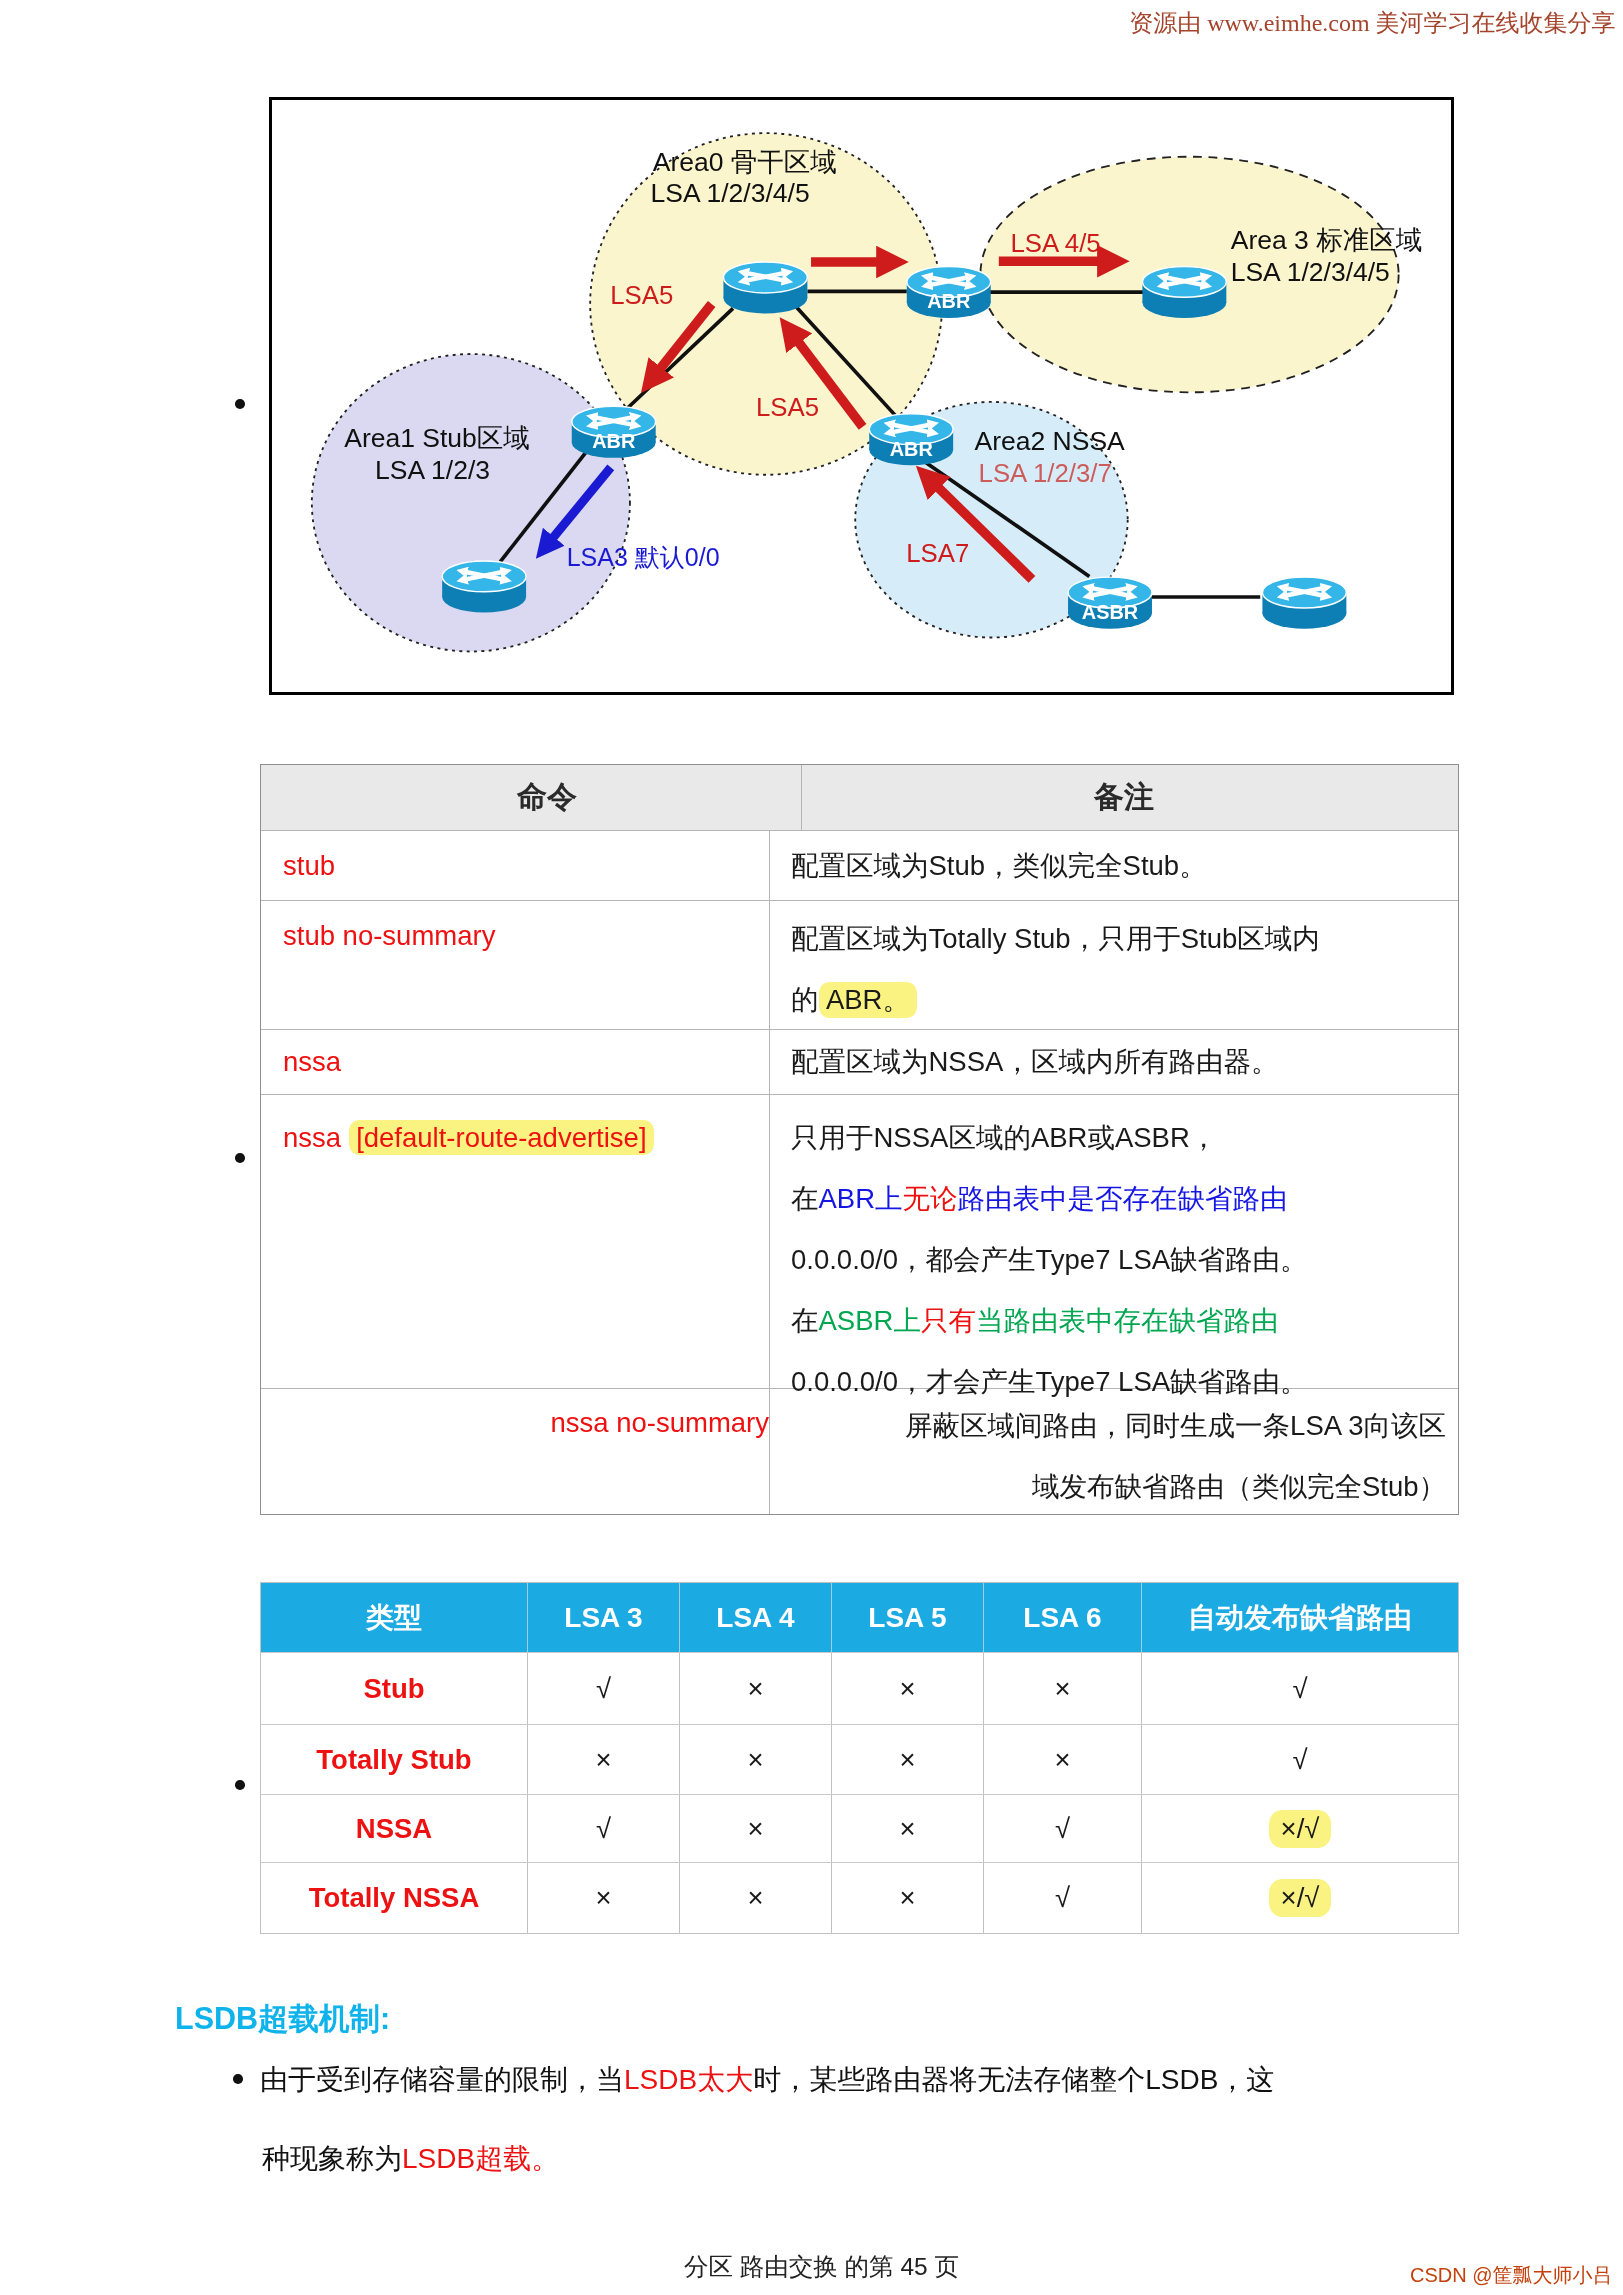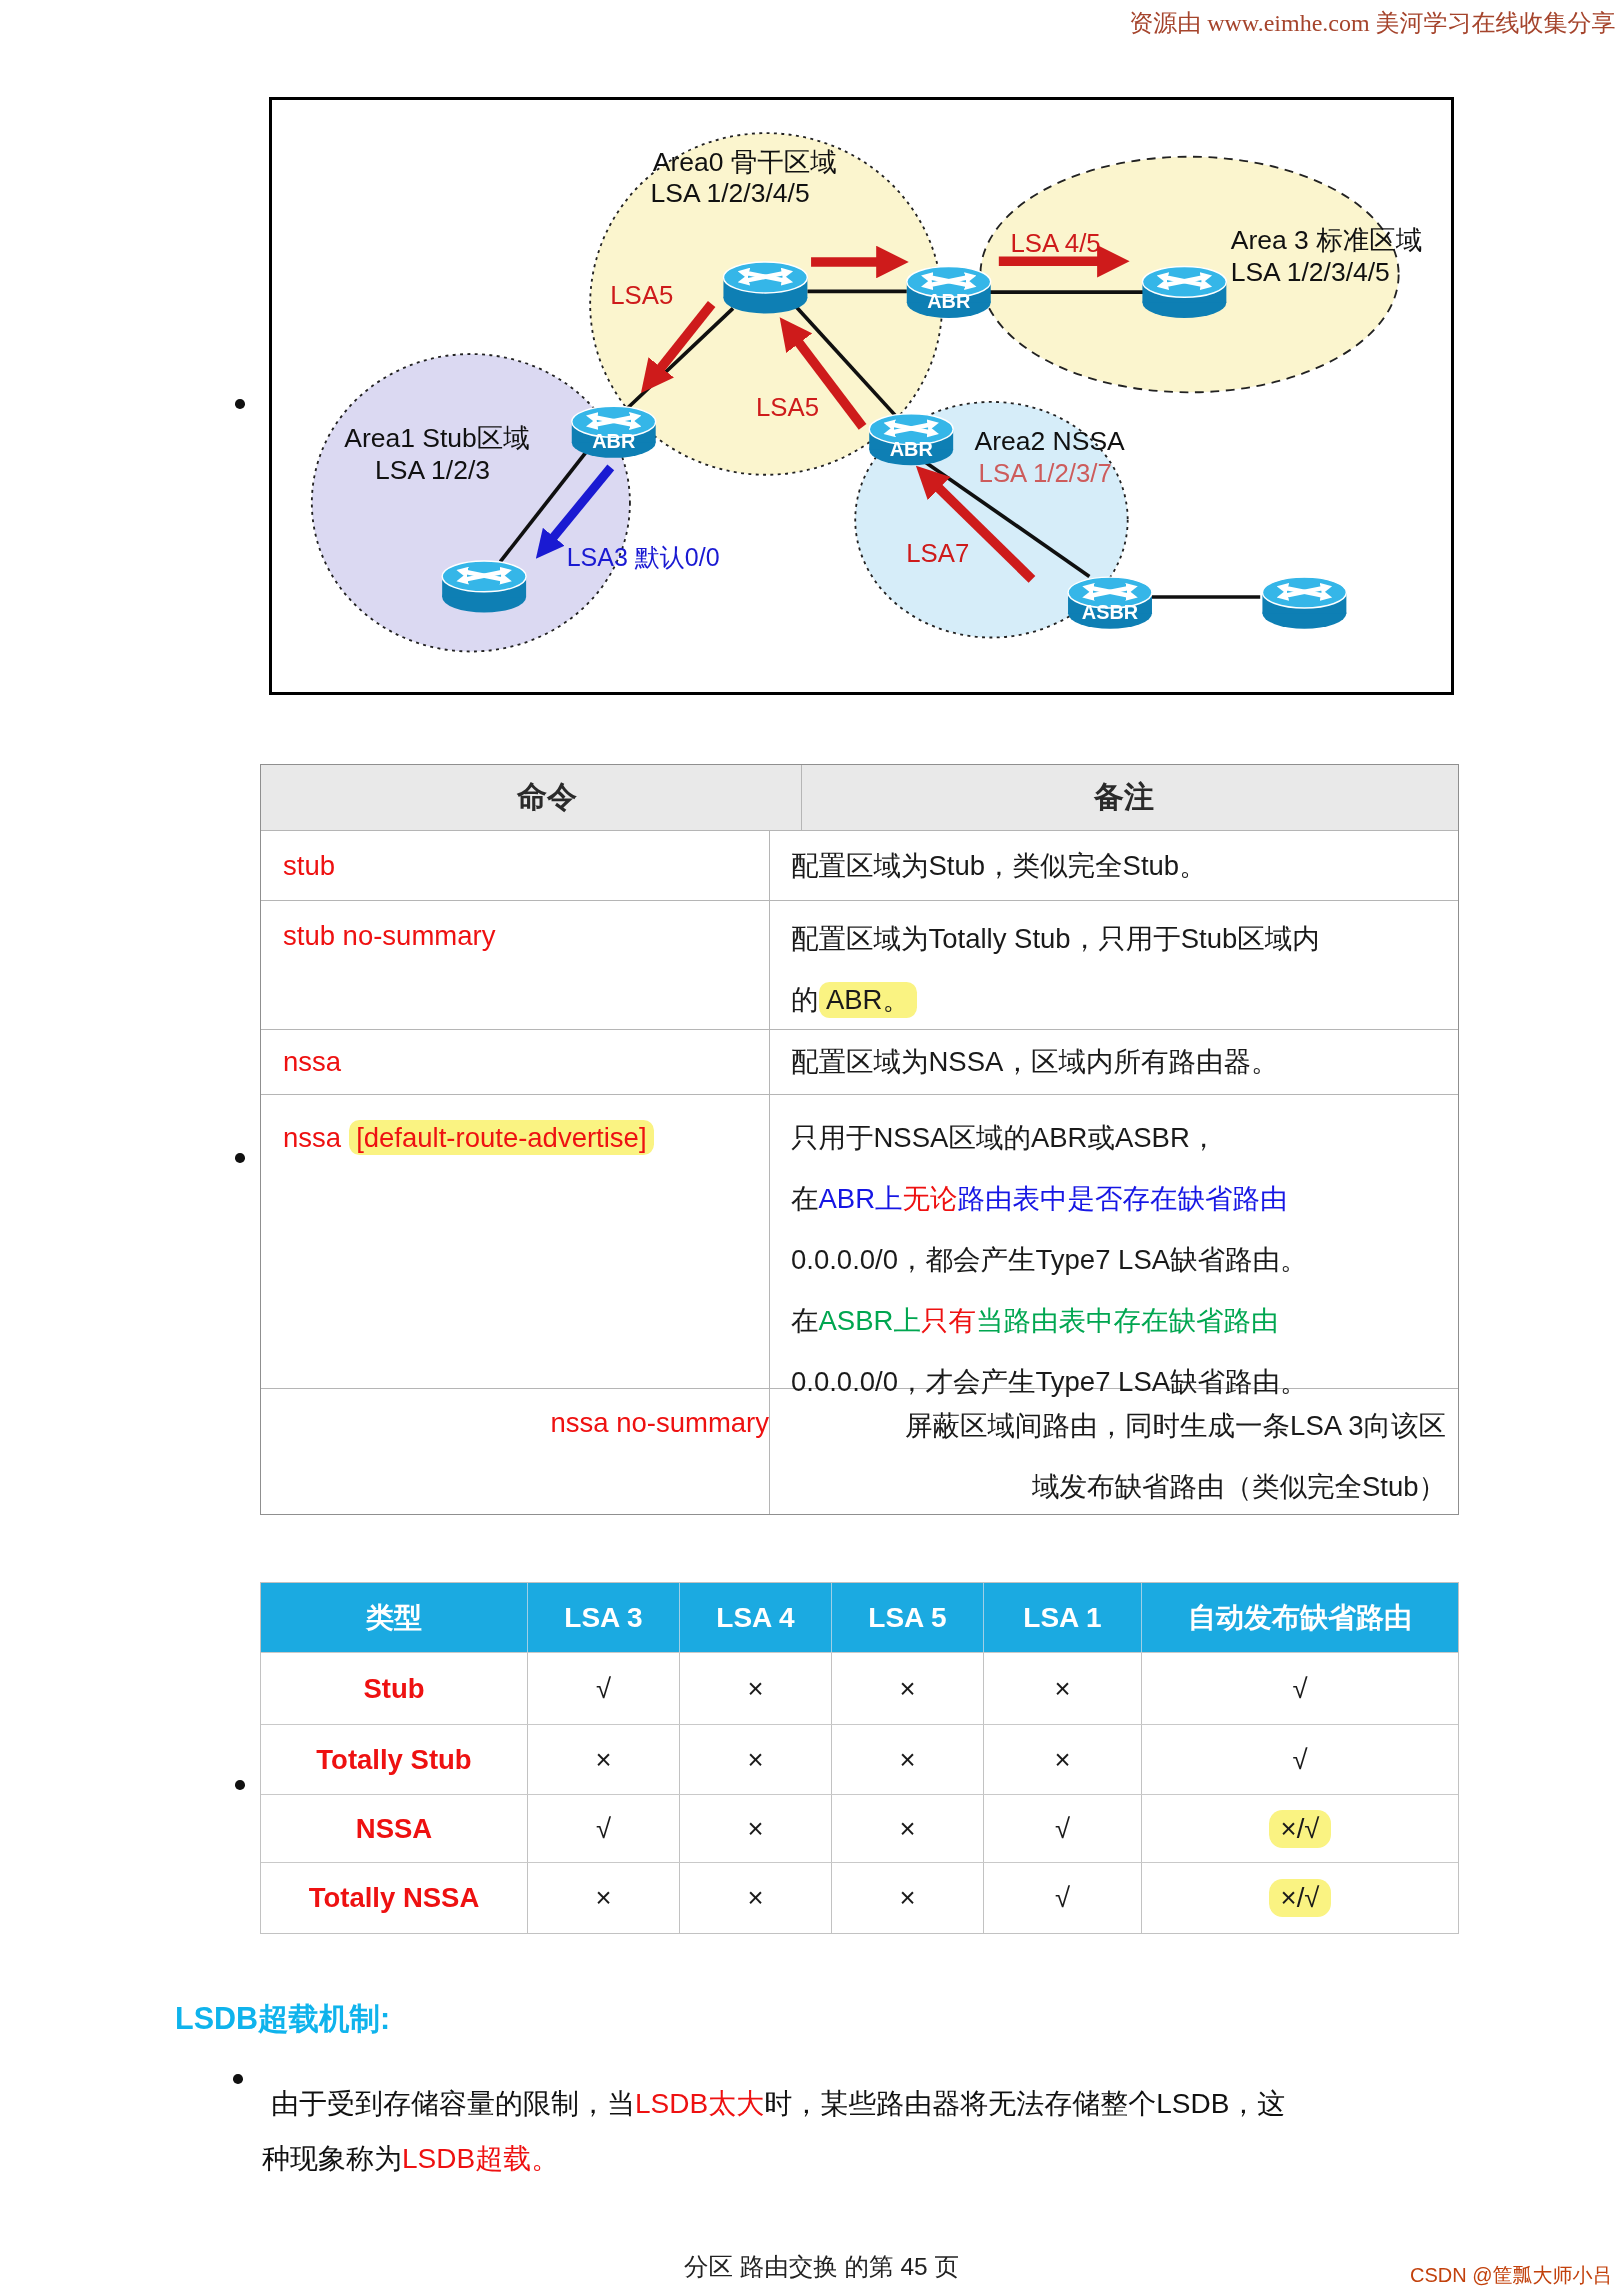--- a/index.html
+++ b/index.html
@@ -62,21 +62,21 @@
   .t2 .w4{width:152px;} .t2 .w5{width:158px;} .t2 .w6{flex:1;}
   .t2 .hdr{background:#1BAAE1;height:69px;}
   .t2 .hdr .cell{color:#fff;font-weight:bold;font-size:28px;border-right:1.5px solid #9fcfe6;}
   .t2 .hdr .cell:last-child{border-right:none;}
   .t2 .brow{border-top:1.5px solid #c9c9c9;}
   .t2 .type{color:#EE1111;font-weight:bold;}
   .pill{background:#FAF382;border-radius:13.4px;padding:3px 12px;}
 
   
   .lsdb-h{position:absolute;left:175px;top:1999px;font-size:30.5px;font-weight:bold;color:#0FB3EC;}
-  .lsdb-l1{position:absolute;left:271px;top:2061px;font-size:28px;color:#111;white-space:nowrap;margin-top:24px;}
+  .lsdb-l1{position:absolute;left:260px;top:2061px;font-size:28px;color:#111;white-space:nowrap;}
   .lsdb-l2{position:absolute;left:262px;top:2140px;font-size:28px;color:#111;white-space:nowrap;}
 
   
   .footer-page{position:absolute;left:0;right:0;top:2250px;text-align:center;font-size:24.5px;color:#222;padding-left:20px;}
   .footer-mark{position:absolute;right:10.4px;top:2262px;font-size:20px;color:#c2410c;}
 </style>
 </head>
 <body>
 
 <div class="page">
@@ -253,21 +253,21 @@
       </div>
     </div>
   </div>
 
   <div class="t2">
     <div class="row hdr">
       <div class="cell w1">类型</div>
       <div class="cell w2">LSA 3</div>
       <div class="cell w3">LSA 4</div>
       <div class="cell w4">LSA 5</div>
-      <div class="cell w5">LSA 1</div>
+      <div class="cell w5">LSA 6</div>
       <div class="cell w6">自动发布缺省路由</div>
     </div>
     <div class="row brow" style="height:72px;">
       <div class="cell w1 type">Stub</div>
       <div class="cell w2">√</div>
       <div class="cell w3">×</div>
       <div class="cell w4">×</div>
       <div class="cell w5">×</div>
       <div class="cell w6">√</div>
     </div>

